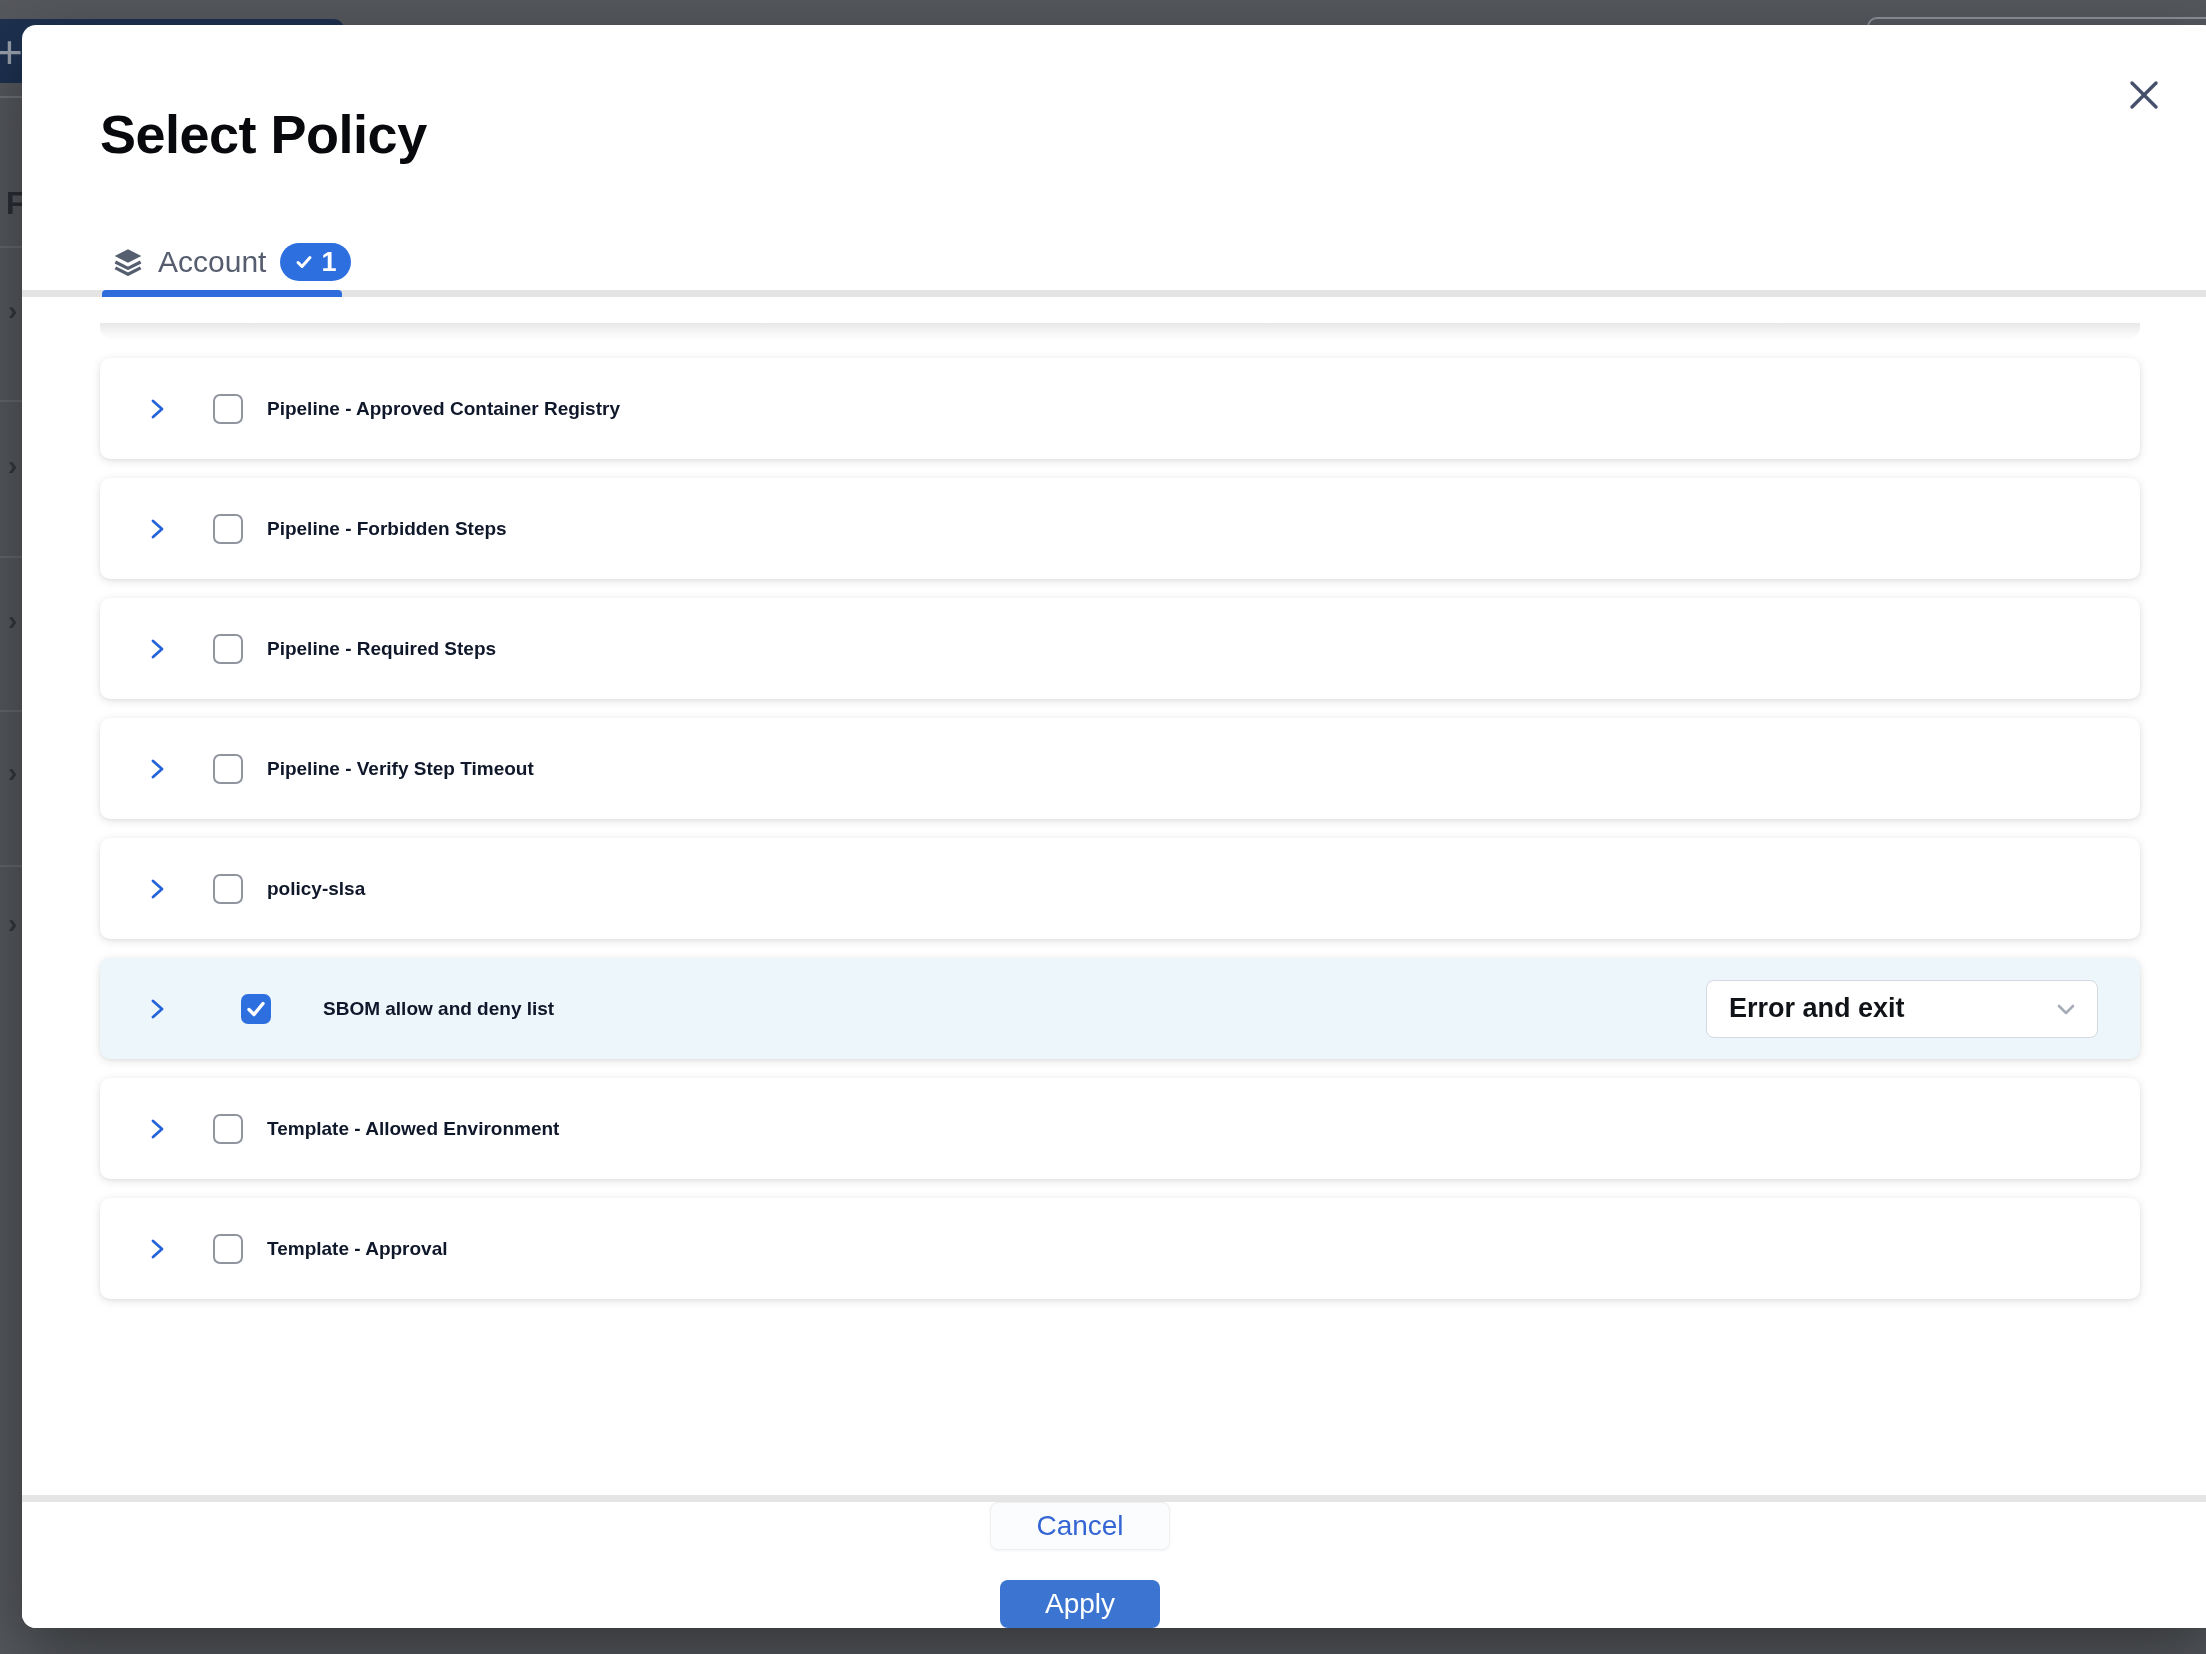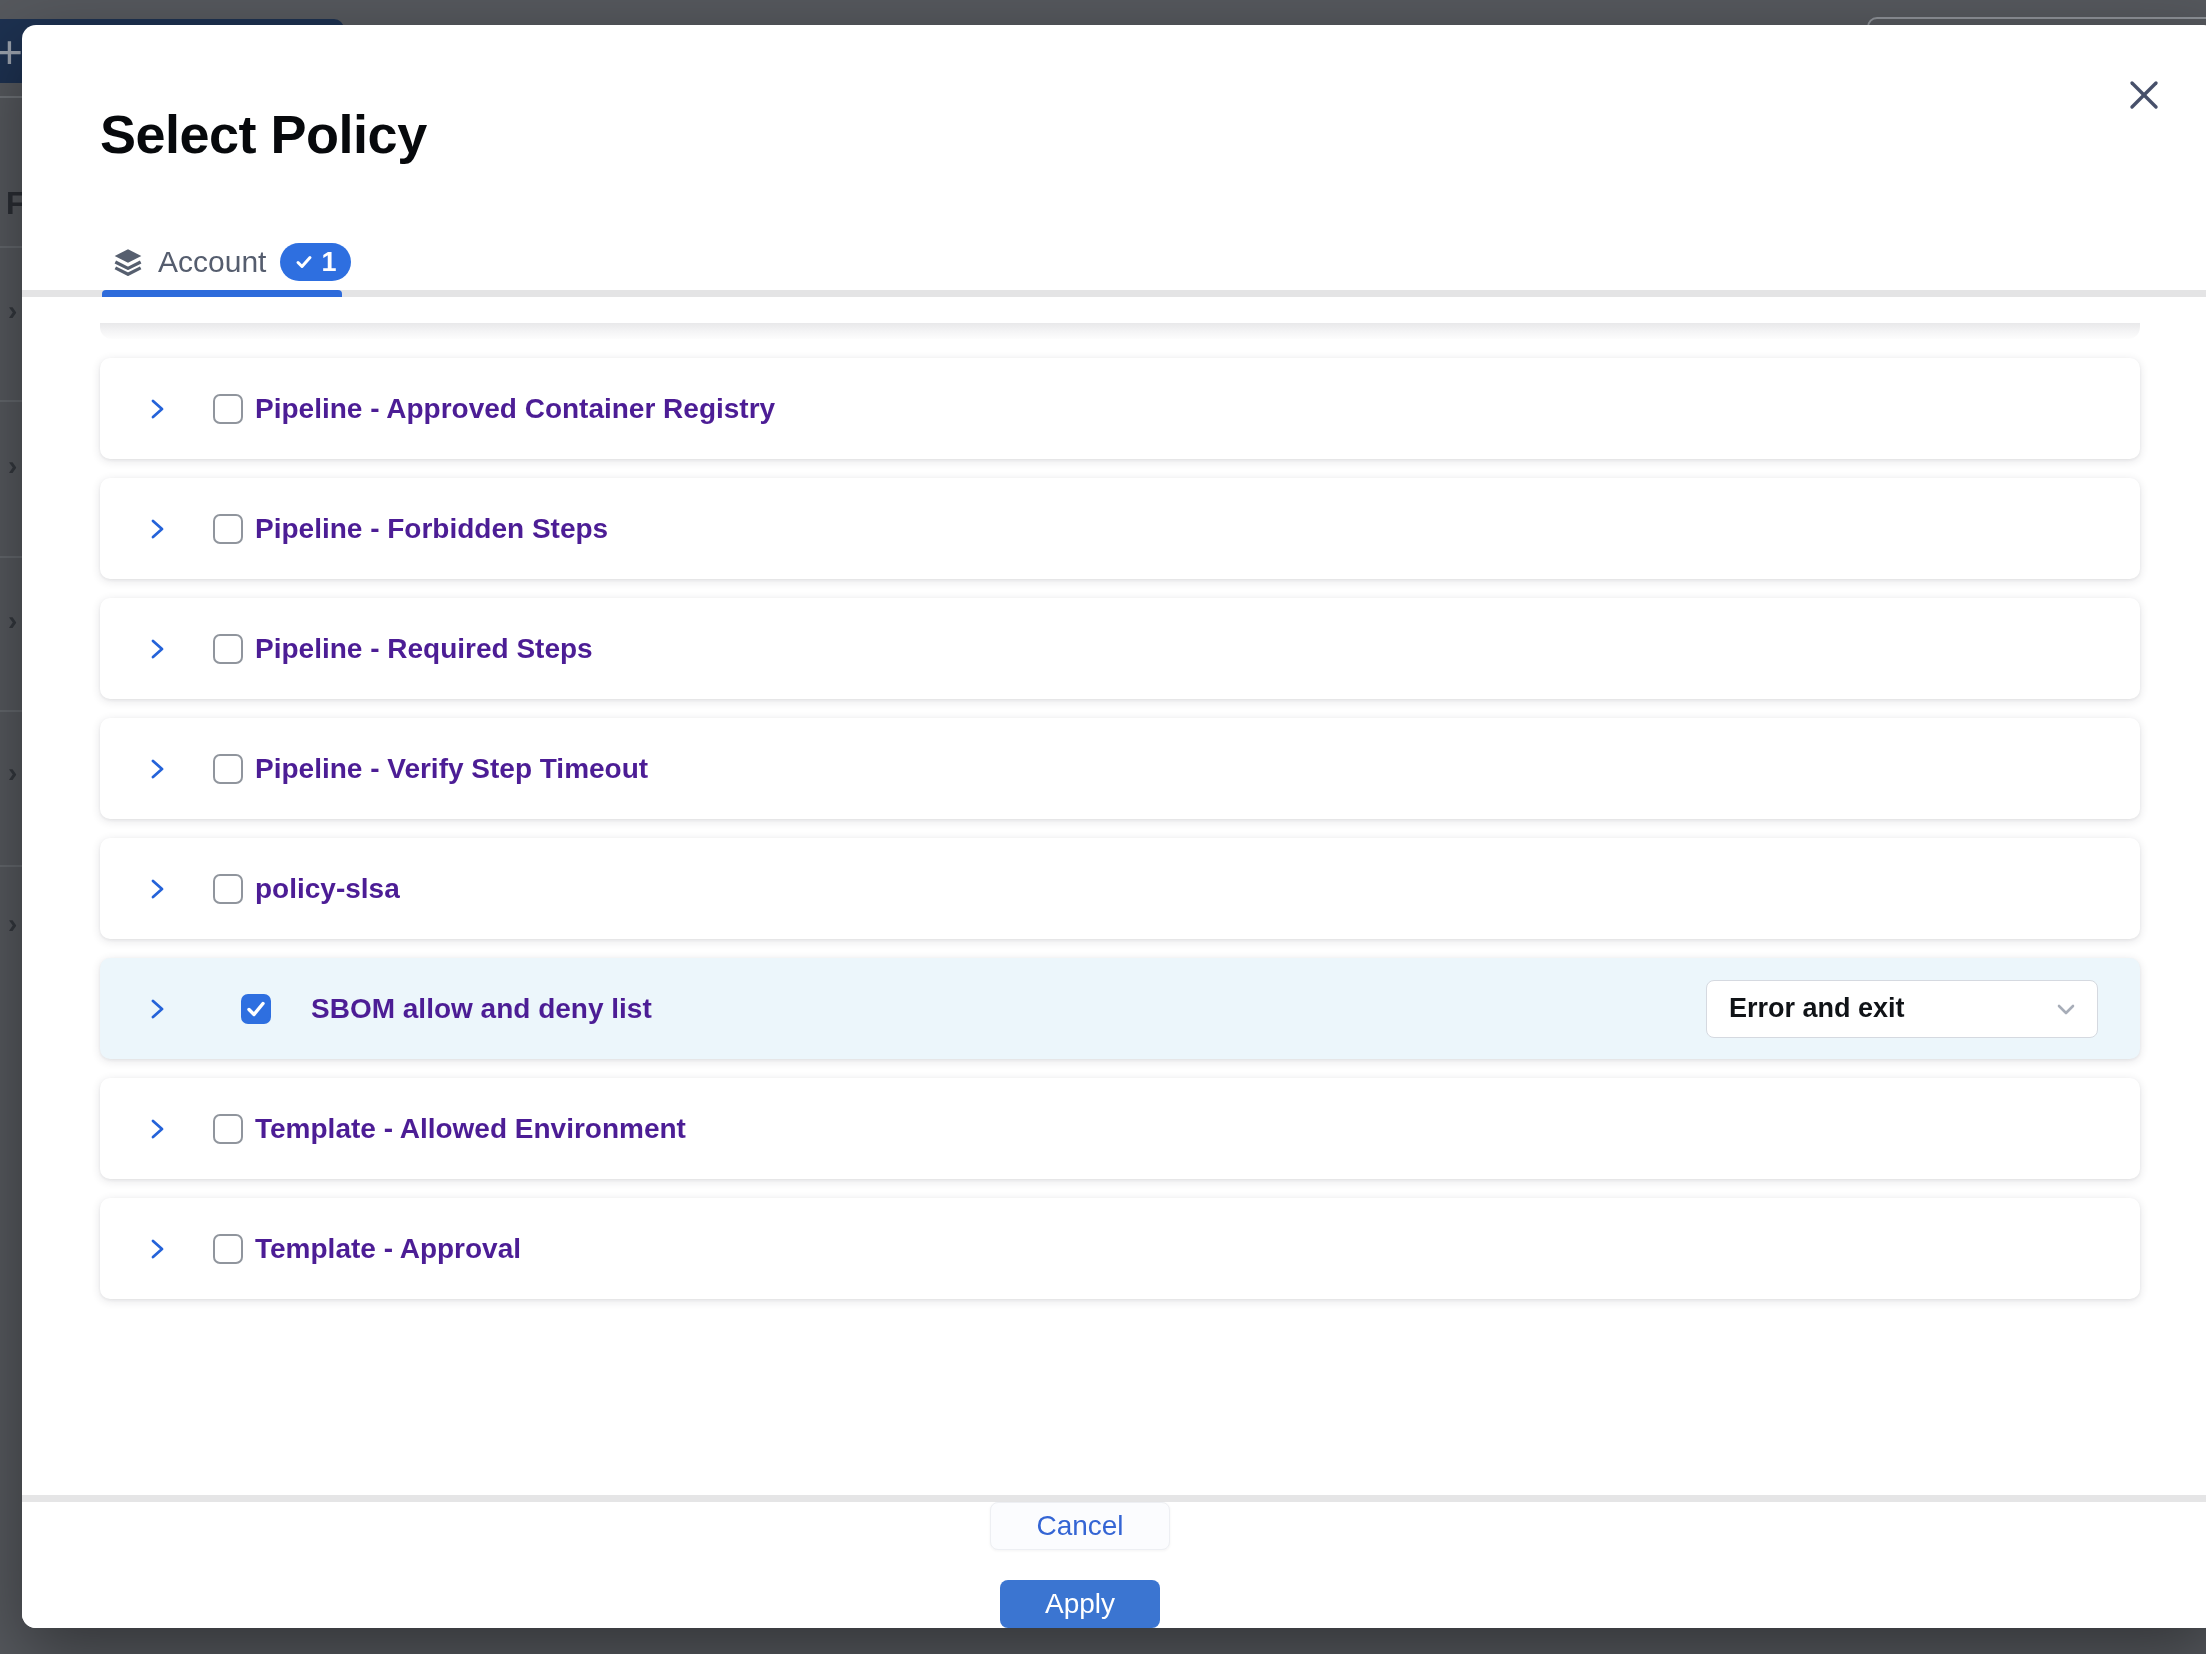--- a/index.html
+++ b/index.html
@@ -51,21 +51,21 @@
                 display:flex; align-items:center; padding:0 42px 0 44px; }
   .policy-row.selected { background:#ecf6fb;gap:28px; }
 
   .row-chevron { width:26px; height:26px; flex:0 0 auto; cursor:pointer; }
 
   .checkbox { width:30px; height:30px; margin-left:43px; flex:0 0 auto;
               border:2px solid #90959d; border-radius:7px; background:#ffffff;
               display:flex; align-items:center; justify-content:center; cursor:pointer; }
   .checkbox.checked { background:#2e6fe0; border-color:#2e6fe0; }
 
-  .row-label { margin-left:12px; font-size:28px; font-weight:bold; color:#4c1d95; }
+  .row-label { margin-left:24px; font-size:19px; font-weight:bold; color:#0f172a; }
 
   .row-action { margin-left:auto; width:392px; height:58px; border:1.5px solid #d5d9e0;
                 border-radius:8px; background:#ffffff; display:flex; align-items:center;
                 padding:0 18px 0 22px; cursor:pointer; }
   .row-action-value { font-size:27px; color:#101317;font-weight:bold; }
   .row-action-caret { margin-left:auto; width:26px; height:26px; }
 
   .footer { position:absolute; left:0; right:0; bottom:0; height:133px;
             border-top:7px solid #e5e5e6; display:flex; align-items:center;
             justify-content:flex-end; gap:30px; padding-right:80px; background:#ffffff;flex-direction:column; }

